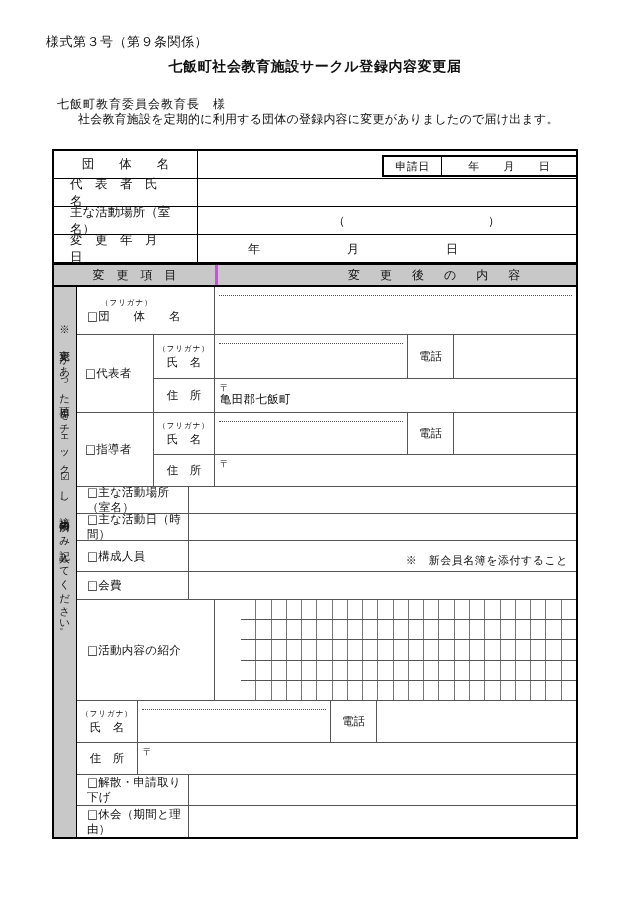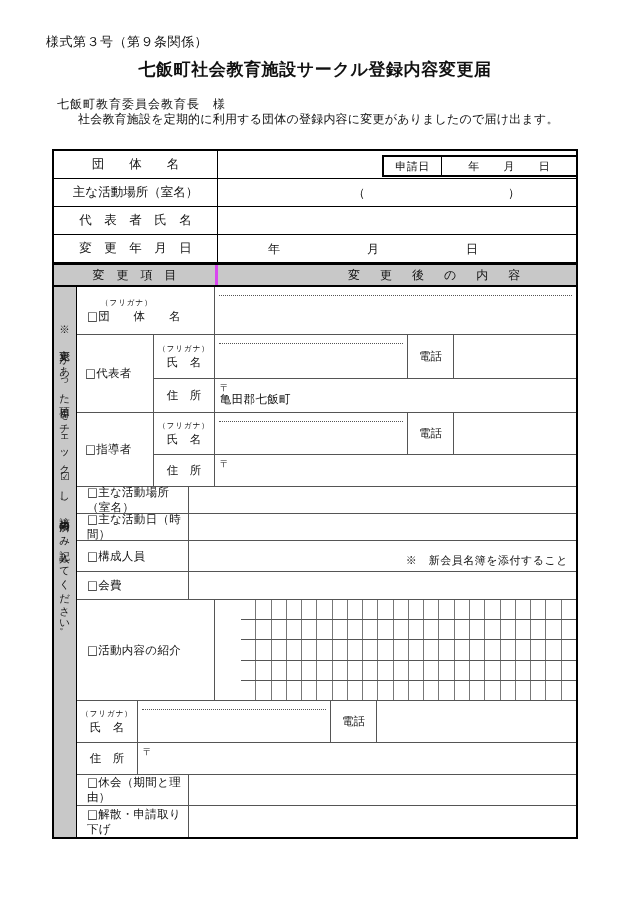--- a/index.html
+++ b/index.html
@@ -30,21 +30,21 @@
     font-size: 13px;
     letter-spacing: 0.5px;
     white-space: nowrap;
   }
   .doc-title {
     position: absolute;
     left: 0;
     top: 58px;
     width: 630px;
     text-align: center;
-    font-size: 17px;
+    font-size: 14px;
     font-weight: bold;
     letter-spacing: 0.6px;
     white-space: nowrap;
   }
   .addressee {
     position: absolute;
     left: 57px;
     top: 87px;
     font-size: 12px;
     letter-spacing: 1px;
@@ -103,21 +103,21 @@
   }
 
   .row {
     display: flex;
     border-bottom: 1px solid #000;
     box-sizing: border-box;
   }
   .row:last-child { border-bottom: none; }
 
   .top-label {
-    width: 164px;
+    width: 144px;
     box-sizing: border-box;
     border-right: 1px solid #000;
     height: 27px;
     display: flex;
     align-items: center;
     justify-content: space-around;
     font-size: 12.5px;
     padding: 0 16px;
     letter-spacing: 0;
   }
@@ -405,30 +405,30 @@
   </div>
 
   <div class="main-table">
 
     <div class="row">
       <div class="top-label">団　　体　　名</div>
       <div class="top-value"></div>
     </div>
 
     <div class="row">
+      <div class="top-label">代　表　者　氏　名</div>
+      <div class="top-value"></div>
+    </div>
+
+    <div class="row">
       <div class="top-label">主な活動場所（室名）</div>
       <div class="top-value">
         <span class="paren-l">（</span>
         <span class="paren-r">）</span>
       </div>
-    </div>
-
-    <div class="row">
-      <div class="top-label">代　表　者　氏　名</div>
-      <div class="top-value"></div>
     </div>
 
     <div class="row">
       <div class="top-label">変　更　年　月　日</div>
       <div class="top-value">
         <span class="ymd-inline">
           <span>年</span>
           <span>月</span>
           <span>日</span>
         </span>
@@ -680,25 +680,25 @@
                 <div class="sl-main">住　所</div>
               </div>
               <div class="addr-val">
                 <span class="postal">〒</span>
               </div>
             </div>
           </div>
         </div>
 
         <div class="brow" style="height:31px">
+          <div class="cb-label">□解散・申請取り下げ</div>
+          <div class="val-cell"></div>
+        </div>
+
+        <div class="brow" style="height:31px">
           <div class="cb-label">□休会（期間と理由）</div>
-          <div class="val-cell"></div>
-        </div>
-
-        <div class="brow" style="height:31px">
-          <div class="cb-label">□解散・申請取り下げ</div>
           <div class="val-cell"></div>
         </div>
 
       </div>
     </div>
   </div>
 </div>
 
 </body></html>

